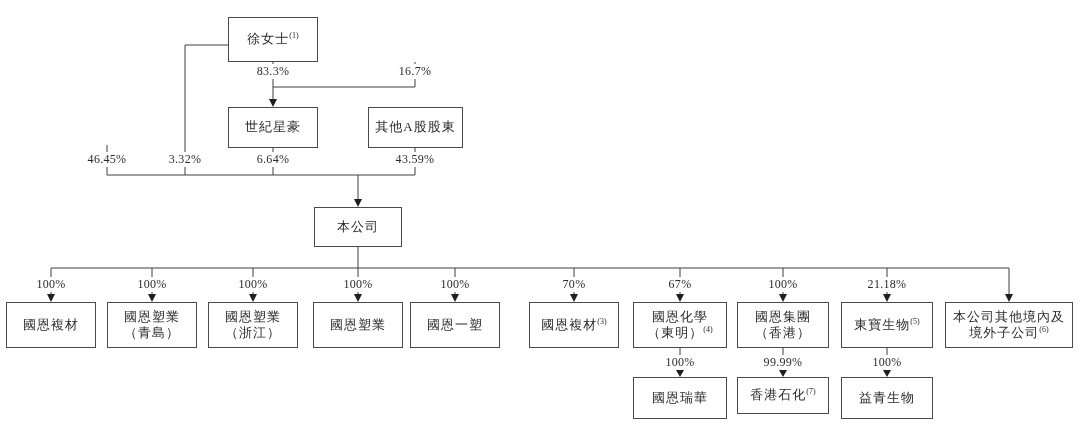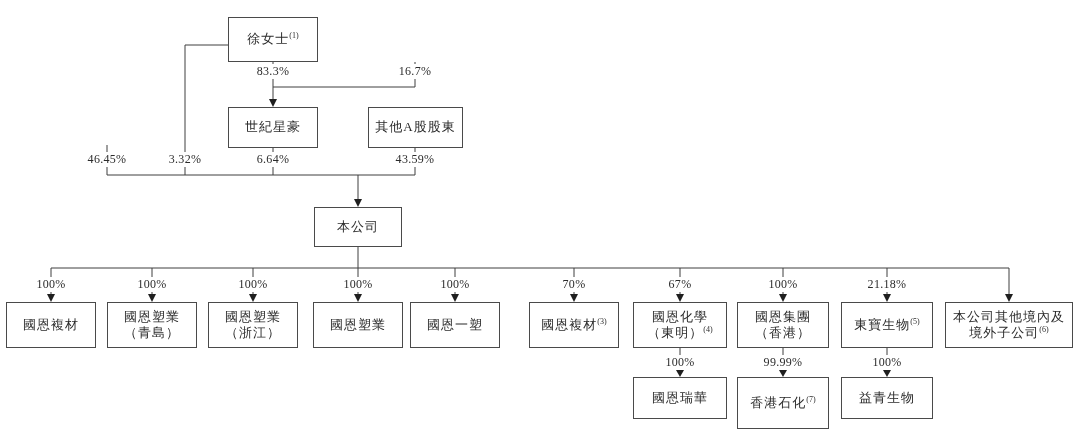--- a/index.html
+++ b/index.html
@@ -125,21 +125,21 @@
     <div class="nl"><span>東寶生物</span><sup class="fn">(5)</sup></div>
   </div>
   <div class="node" style="left:945px;top:302px;width:128px;height:46px">
     <div class="nl"><span>本公司其他境內及</span></div>
     <div class="nl"><span>境外子公司</span><sup class="fn">(6)</sup></div>
   </div>
 
   <div class="node" style="left:633px;top:377px;width:94px;height:42px">
     <div class="nl"><span>國恩瑞華</span></div>
   </div>
-  <div class="node" style="left:737px;top:377px;width:92px;height:52px">
+  <div class="node" style="left:737px;top:377px;width:92px;height:37px">
     <div class="nl"><span>香港石化</span><sup class="fn">(7)</sup></div>
   </div>
   <div class="node" style="left:841px;top:377px;width:92px;height:42px">
     <div class="nl"><span>益青生物</span></div>
   </div>
 
   <div class="pct" style="left:273px;top:64px">83.3%</div>
   <div class="pct" style="left:415px;top:64px">16.7%</div>
   <div class="pct" style="left:107px;top:152px">46.45%</div>
   <div class="pct" style="left:185px;top:152px">3.32%</div>

